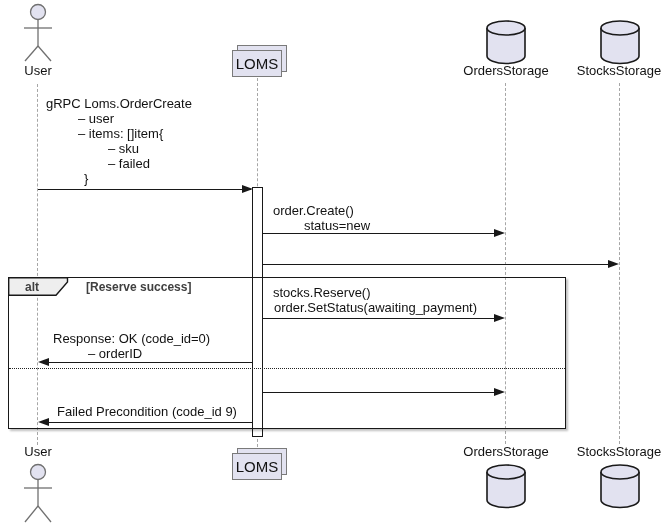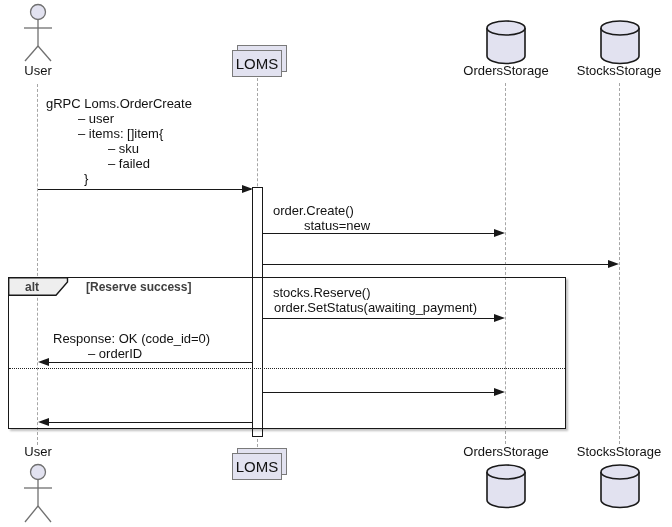--- a/index.html
+++ b/index.html
@@ -66,20 +66,21 @@
   <div class="tri-right" style="left:494px;top:313.5px;"></div>
 
   <div class="msg" style="left:53px;top:331px;">Response: OK (code_id=0)</div>
   <div class="msg" style="left:88px;top:346px;">– orderID</div>
   <div class="aline" style="left:49px;top:362px;width:204px;"></div>
   <div class="tri-left" style="left:38px;top:357.5px;"></div>
 
   <div class="aline" style="left:263px;top:392px;width:231px;"></div>
   <div class="tri-right" style="left:494px;top:387.5px;"></div>
 
+  <div class="msg" style="left:57px;top:404px;">Failed Precondition (code_id 9)</div>
   <div class="aline" style="left:49px;top:422px;width:204px;"></div>
   <div class="tri-left" style="left:38px;top:417.5px;"></div>
 
   <svg class="abs" style="left:20px;top:3px;" width="36" height="60" viewBox="0 0 36 60">
     <circle cx="18" cy="9" r="7.5" fill="#E2E2F0" stroke="#707070" stroke-width="1.3"></circle>
     <line x1="18" y1="16.5" x2="18" y2="43" stroke="#707070" stroke-width="1.3"></line>
     <line x1="4" y1="25" x2="32" y2="25" stroke="#707070" stroke-width="1.3"></line>
     <line x1="18" y1="43" x2="5" y2="58" stroke="#707070" stroke-width="1.3"></line>
     <line x1="18" y1="43" x2="31" y2="58" stroke="#707070" stroke-width="1.3"></line>
   </svg>

